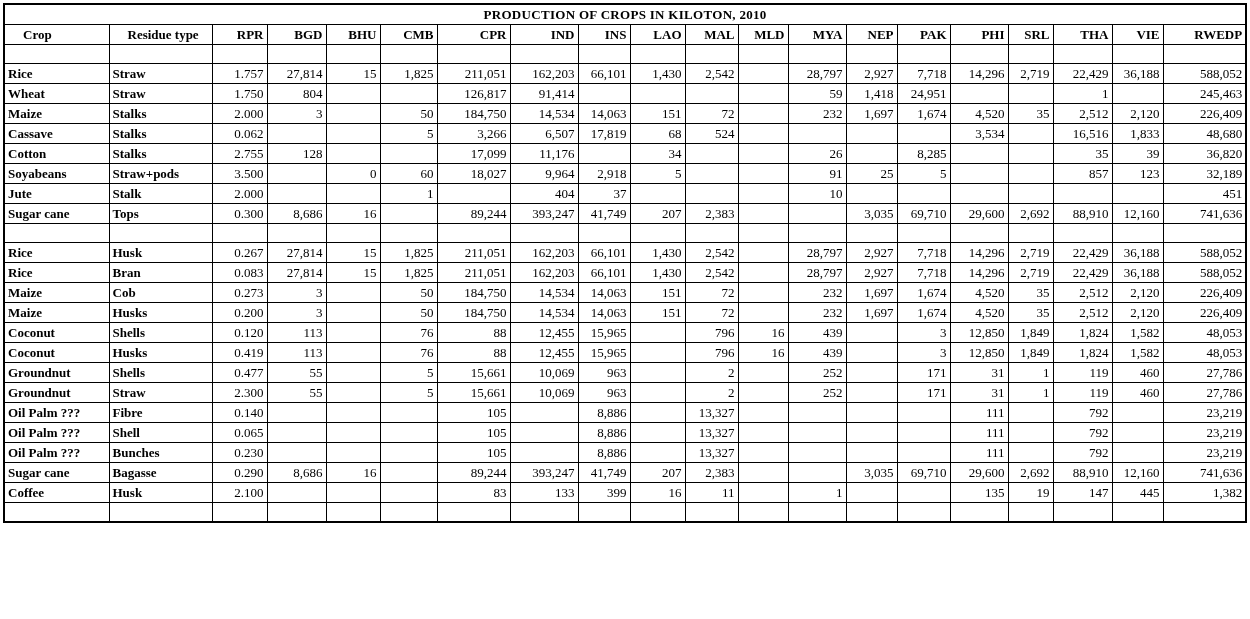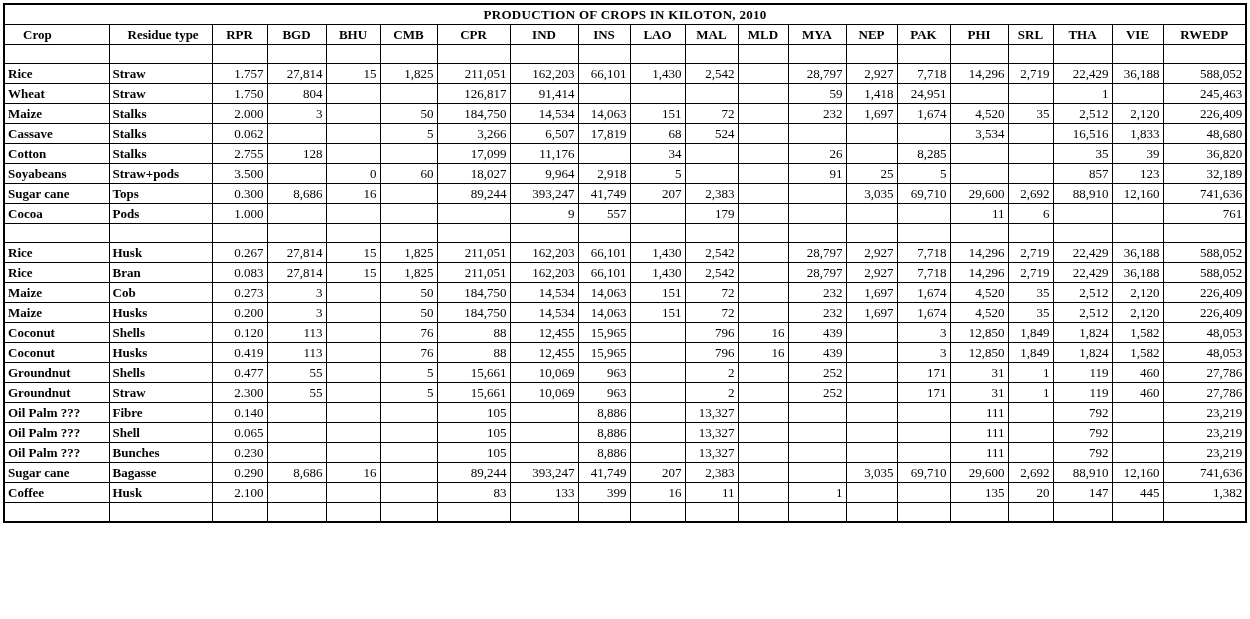--- a/index.html
+++ b/index.html
@@ -36,21 +36,21 @@
   th.title-cell {
     font-size: 14px;
     font-weight: bold;
     text-align: center;
     height: 21px;
     line-height: 21px;
     letter-spacing: 0.3px;
   }
   th.col {
     font-weight: bold;
-    text-align: center;
+    text-align: right;
   }
   th.col.lefth {
     text-align: left;
     padding-left: 18px;
   }
   td.left {
     text-align: left;
     font-weight: bold;
   }
   td.num {
@@ -260,62 +260,62 @@
           <td class="num">91</td>
           <td class="num">25</td>
           <td class="num">5</td>
           <td class="num"></td>
           <td class="num"></td>
           <td class="num">857</td>
           <td class="num">123</td>
           <td class="num">32,189</td>
         </tr>
         <tr>
+          <td class="left">Jute</td>
+          <td class="left">Stalk</td>
+          <td class="num">2.000</td>
+          <td class="num"></td>
+          <td class="num"></td>
+          <td class="num">1</td>
+          <td class="num"></td>
+          <td class="num">404</td>
+          <td class="num">37</td>
+          <td class="num"></td>
+          <td class="num"></td>
+          <td class="num"></td>
+          <td class="num">10</td>
+          <td class="num"></td>
+          <td class="num"></td>
+          <td class="num"></td>
+          <td class="num"></td>
+          <td class="num"></td>
+          <td class="num"></td>
+          <td class="num">451</td>
+        </tr>
+        <tr>
           <td class="left">Sugar cane</td>
           <td class="left">Tops</td>
           <td class="num">0.300</td>
           <td class="num">8,686</td>
           <td class="num">16</td>
           <td class="num"></td>
           <td class="num">89,244</td>
           <td class="num">393,247</td>
           <td class="num">41,749</td>
           <td class="num">207</td>
           <td class="num">2,383</td>
           <td class="num"></td>
           <td class="num"></td>
           <td class="num">3,035</td>
           <td class="num">69,710</td>
           <td class="num">29,600</td>
           <td class="num">2,692</td>
           <td class="num">88,910</td>
           <td class="num">12,160</td>
           <td class="num">741,636</td>
-        </tr>
-        <tr>
-          <td class="left">Cocoa</td>
-          <td class="left">Pods</td>
-          <td class="num">1.000</td>
-          <td class="num"></td>
-          <td class="num"></td>
-          <td class="num"></td>
-          <td class="num"></td>
-          <td class="num">9</td>
-          <td class="num">557</td>
-          <td class="num"></td>
-          <td class="num">179</td>
-          <td class="num"></td>
-          <td class="num"></td>
-          <td class="num"></td>
-          <td class="num"></td>
-          <td class="num">11</td>
-          <td class="num">6</td>
-          <td class="num"></td>
-          <td class="num"></td>
-          <td class="num">761</td>
         </tr>
         <tr>
           <td class="left"></td>
           <td class="left"></td>
           <td class="num"></td>
           <td class="num"></td>
           <td class="num"></td>
           <td class="num"></td>
           <td class="num"></td>
           <td class="num"></td>
@@ -606,21 +606,21 @@
           <td class="num">83</td>
           <td class="num">133</td>
           <td class="num">399</td>
           <td class="num">16</td>
           <td class="num">11</td>
           <td class="num"></td>
           <td class="num">1</td>
           <td class="num"></td>
           <td class="num"></td>
           <td class="num">135</td>
-          <td class="num">20</td>
+          <td class="num">19</td>
           <td class="num">147</td>
           <td class="num">445</td>
           <td class="num">1,382</td>
         </tr>
         <tr>
           <td class="left"></td>
           <td class="left"></td>
           <td class="num"></td>
           <td class="num"></td>
           <td class="num"></td>

